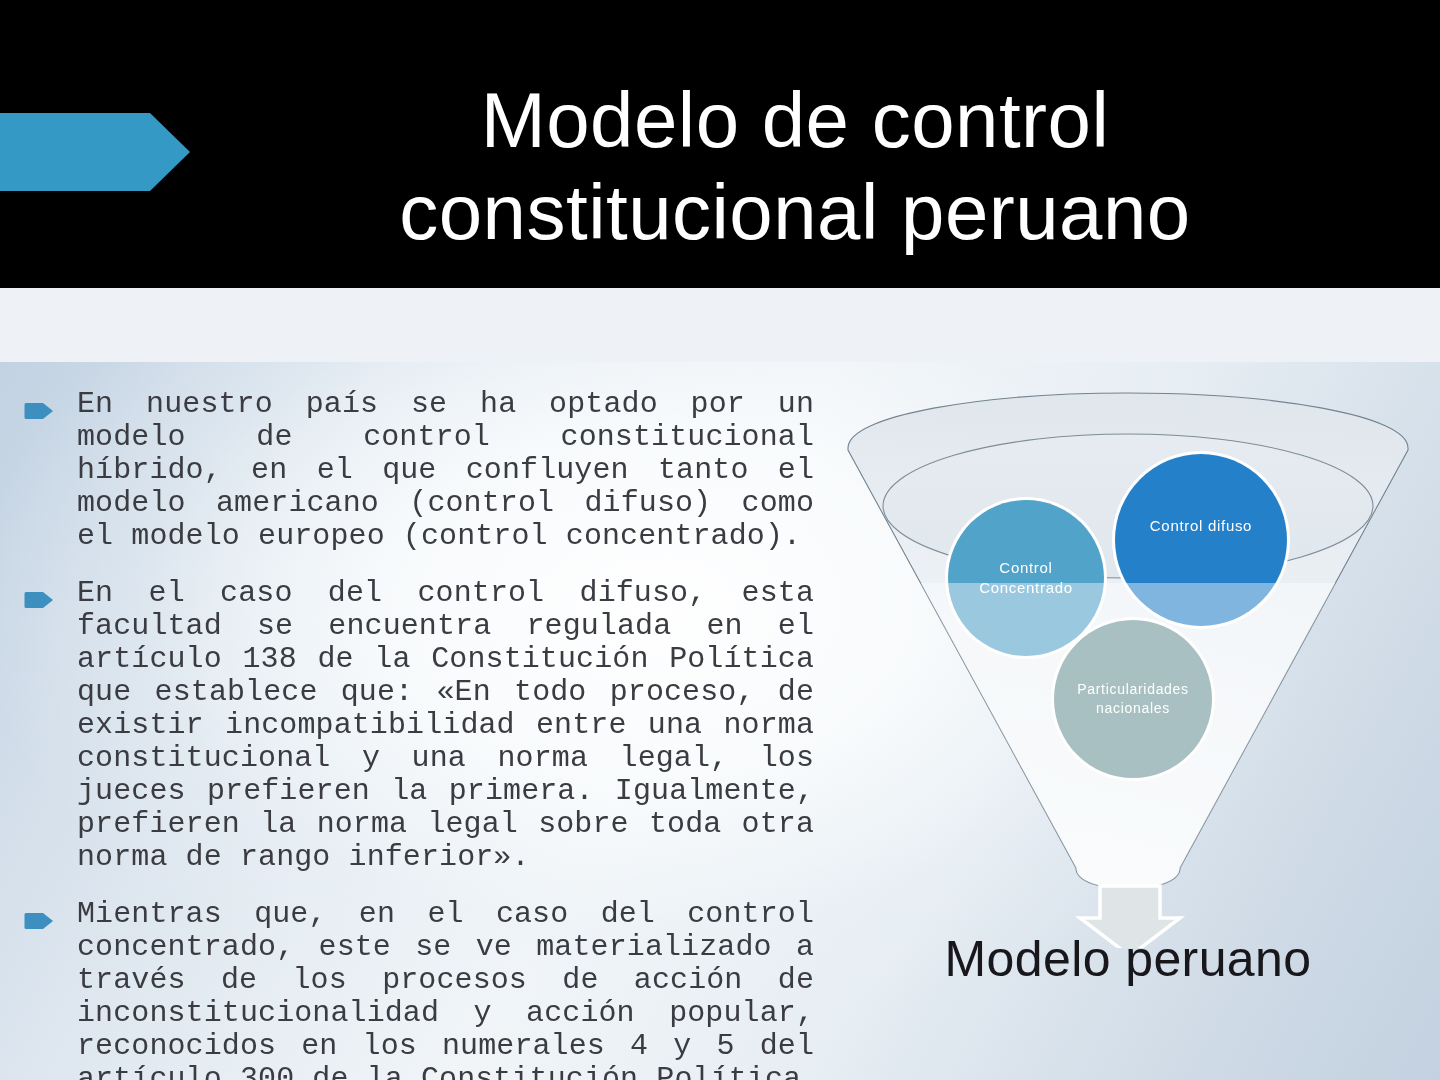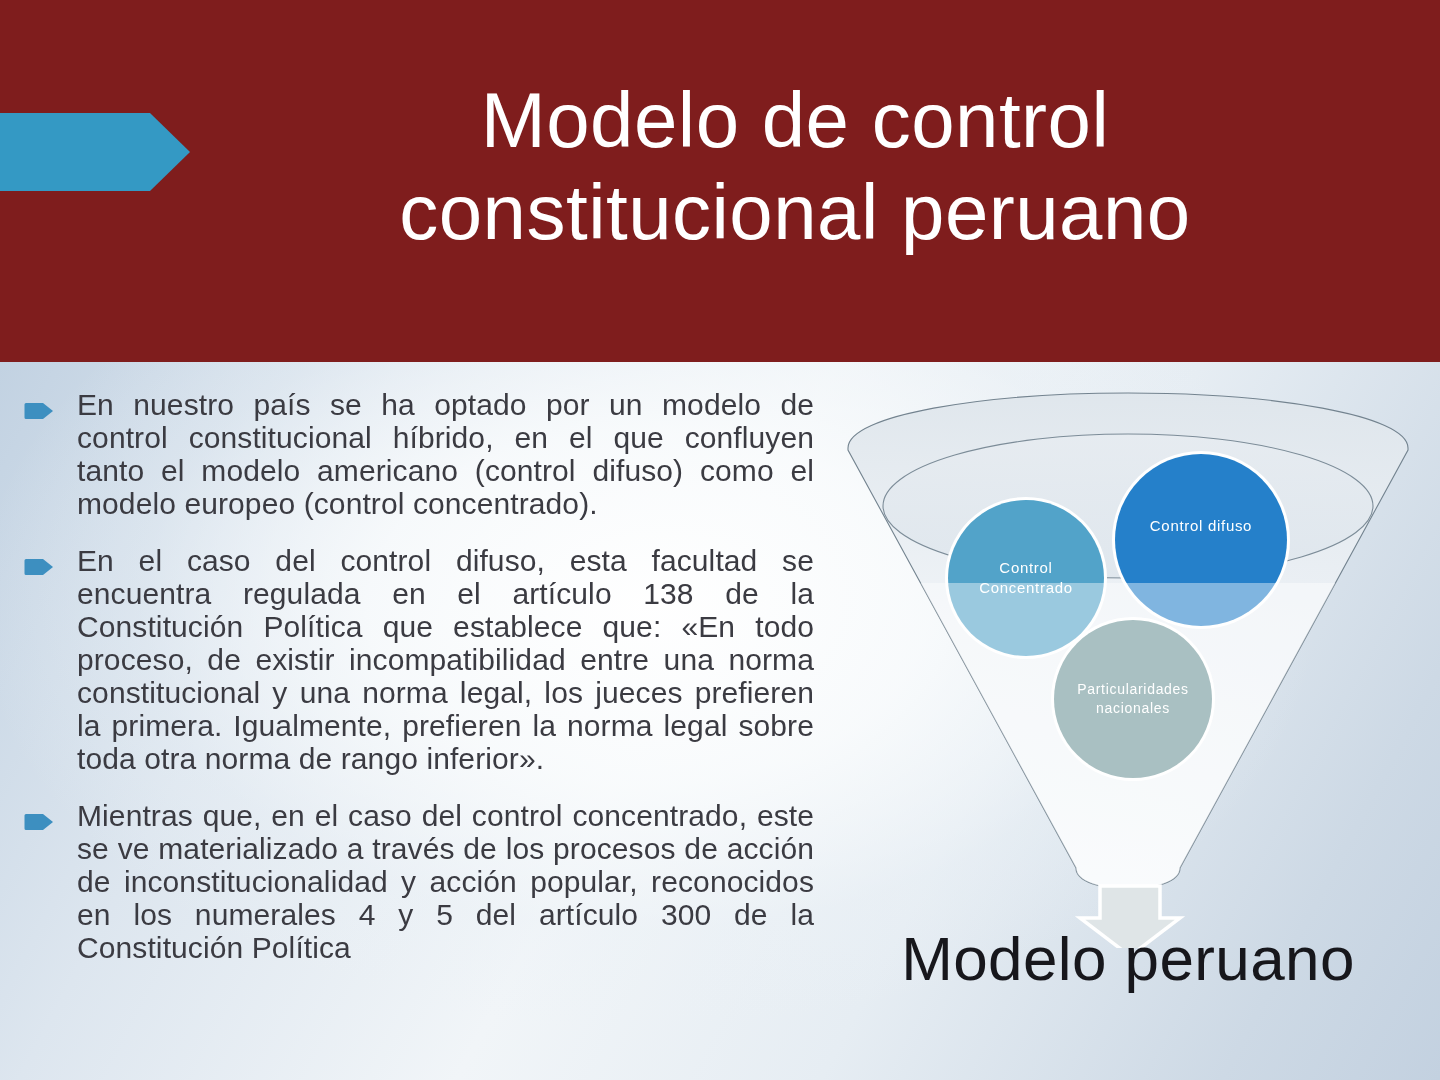--- a/index.html
+++ b/index.html
@@ -16,22 +16,22 @@
     height: 1080px;
     overflow: hidden;
     background: #eef2f6;
   }
 
   
   .header {
     position: absolute;
     left: 0; top: 0;
     width: 1440px;
-    height: 362px;
-    background: #7f1d1d;
+    height: 288px;
+    background: #000000;
     overflow: hidden;
   }
   .header-accent {
     position: absolute;
     left: 0;
     top: 113px;
     width: 190px;
     height: 78px;
   }
   .title {
@@ -90,37 +90,38 @@
     margin-right: 23px;
   }
   .bullet-text {
     flex: 1 1 auto;
     font-size: 30px;
     line-height: 33px;
     color: #3b3b42;
     text-align: justify;
     text-justify: inter-word;
     letter-spacing: 0.1px;
+    font-family: Liberation Mono, monospace;
   }
 
   
   .diagram {
     position: absolute;
     left: 828px;
     top: 388px;
     width: 600px;
     height: 560px;
   }
   .caption {
     position: absolute;
     left: 828px;
     top: 930px;
     width: 600px;
     text-align: center;
-    font-size: 62px;
+    font-size: 50px;
     line-height: 58px;
     color: #17171c;
     font-weight: 300;
     letter-spacing: 0.4px;
   }
   .circ-label {
     fill: #ffffff;
     font-family: "Liberation Sans", sans-serif;
     font-size: 15px;
     letter-spacing: 0.7px;

